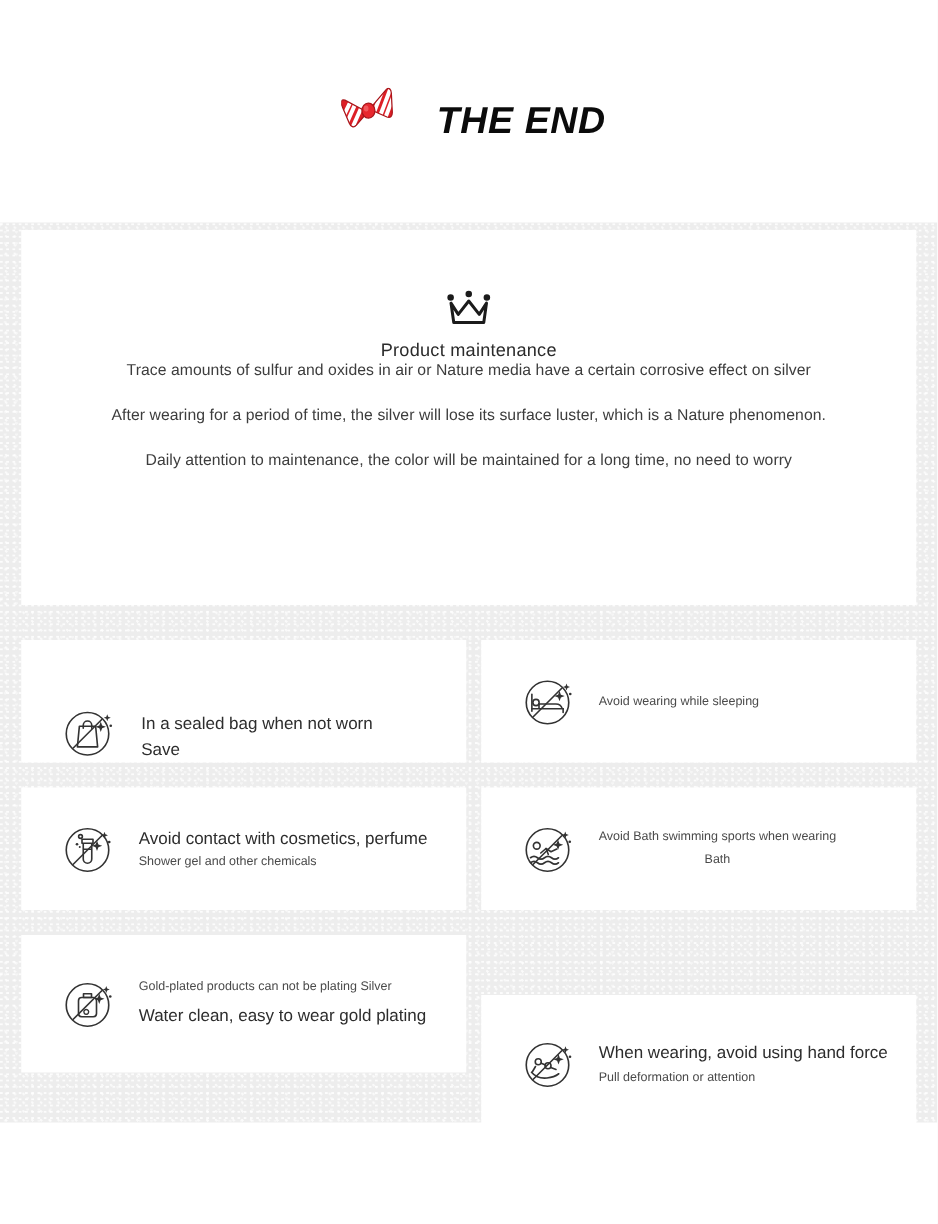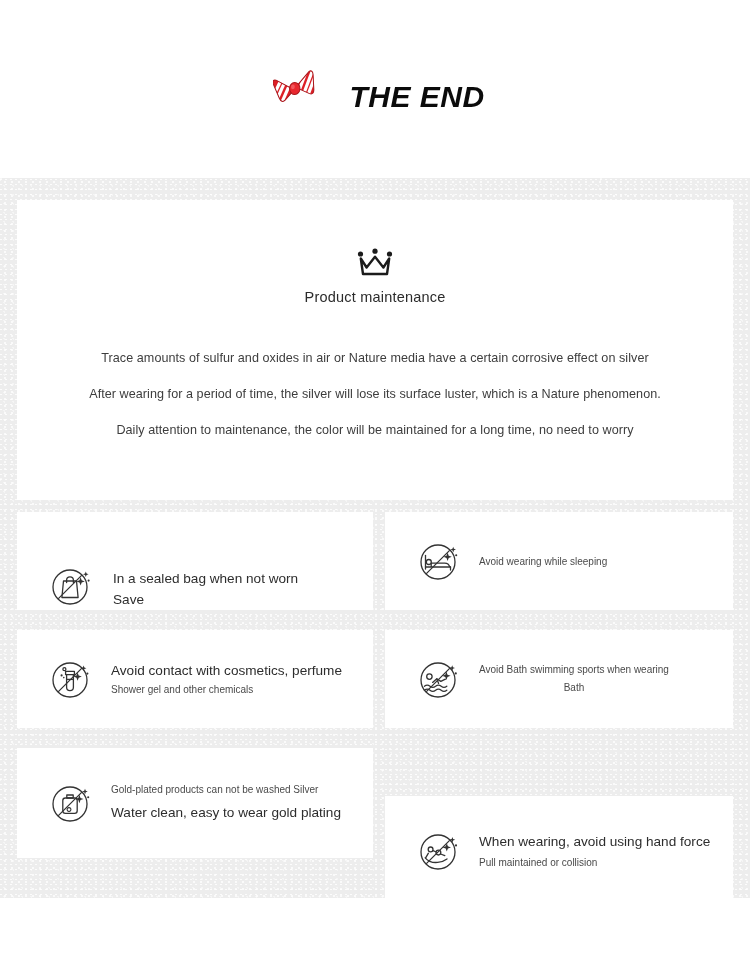--- a/index.html
+++ b/index.html
@@ -76,42 +76,41 @@
   }
 
   
   .card {
     position: absolute;
     background: #ffffff;
   }
 
   #maintenance-card {
     left: 17px;
-    top: 200px;
+    top: 184px;
     width: 716px;
     height: 300px;
     padding-top: 48px;
   }
 
   .crown-wrap {
     display: flex;
     justify-content: center;
     margin-bottom: 13px;
   }
   .crown-icon { width: 42px; height: 28px; display: block; }
 
   .maint-title {
     text-align: center;
     font-size: 14.5px;
     color: #2b2b2b;
     letter-spacing: 0.2px;
   }
 
   .maint-lines {
-    margin-top: 46px;
     display: flex;
     flex-direction: column;
     gap: 21px;
   }
 
   .maint-line {
     text-align: center;
     font-size: 12.6px;
     color: #3d3d3d;
     letter-spacing: 0.05px;
@@ -313,21 +312,21 @@
         <path d="M19.8 16 h6.4 v3 h-6.4 Z" stroke-linejoin="round"></path>
         <rect x="15.8" y="19" width="14.4" height="15.4" rx="2.6"></rect>
         <path d="M22 28.6 a1.9 1.9 0 1 0 0.02 0" stroke-width="1.1"></path>
         <path d="M11.6 36.4 L34.4 13.6" stroke-linecap="round"></path>
         <path d="M32.4 15.8 l1.1 3.1 l3.1 1.1 l-3.1 1.1 l-1.1 3.1 l-1.1-3.1 l-3.1-1.1 l3.1-1.1 Z" fill="#333" stroke="none"></path>
         <path d="M38 9.8 l0.75 2.05 l2.05 0.75 l-2.05 0.75 l-0.75 2.05 l-0.75-2.05 l-2.05-0.75 l2.05-0.75 Z" fill="#333" stroke="none"></path>
         <circle cx="41.2" cy="18.2" r="1.05" fill="#333" stroke="none"></circle>
       </svg>
     </span>
     <span class="tip-text spaced">
-      <span class="tip-line small">Gold-plated products can not be washed Silver</span>
+      <span class="tip-line small">Gold-plated products can not be plating Silver</span>
       <span class="tip-line big">Water clean, easy to wear gold plating</span>
     </span>
   </div>
 
   <div class="tip-card" id="tip-card-6">
     <span class="tip-icon">
       <svg viewBox="0 0 48 48" xmlns="http://www.w3.org/2000/svg" fill="none" stroke="#333" stroke-width="1.3">
         <circle cx="23" cy="25" r="17"></circle>
         <circle cx="15.6" cy="22.4" r="2.4"></circle>
         <circle cx="23.4" cy="25.6" r="2.4"></circle>
@@ -336,17 +335,17 @@
         <path d="M10.2 30.8 q4.6 5.4 12.4 4.6 q5.8-0.6 9.4-3.4" stroke-linecap="round"></path>
         <path d="M13.4 26.2 l-2.6 4.4" stroke-linecap="round"></path>
         <path d="M11.6 36.4 L34.4 13.6" stroke-linecap="round"></path>
         <path d="M31.8 16.2 l1.1 3.1 l3.1 1.1 l-3.1 1.1 l-1.1 3.1 l-1.1-3.1 l-3.1-1.1 l3.1-1.1 Z" fill="#333" stroke="none"></path>
         <path d="M37.4 10 l0.75 2.05 l2.05 0.75 l-2.05 0.75 l-0.75 2.05 l-0.75-2.05 l-2.05-0.75 l2.05-0.75 Z" fill="#333" stroke="none"></path>
         <circle cx="41" cy="18.4" r="1.05" fill="#333" stroke="none"></circle>
       </svg>
     </span>
     <span class="tip-text spaced">
       <span class="tip-line big">When wearing, avoid using hand force</span>
-      <span class="tip-line small">Pull maintained or collision</span>
+      <span class="tip-line small">Pull deformation or attention</span>
     </span>
   </div>
 
 </div>
 
 </body></html>

